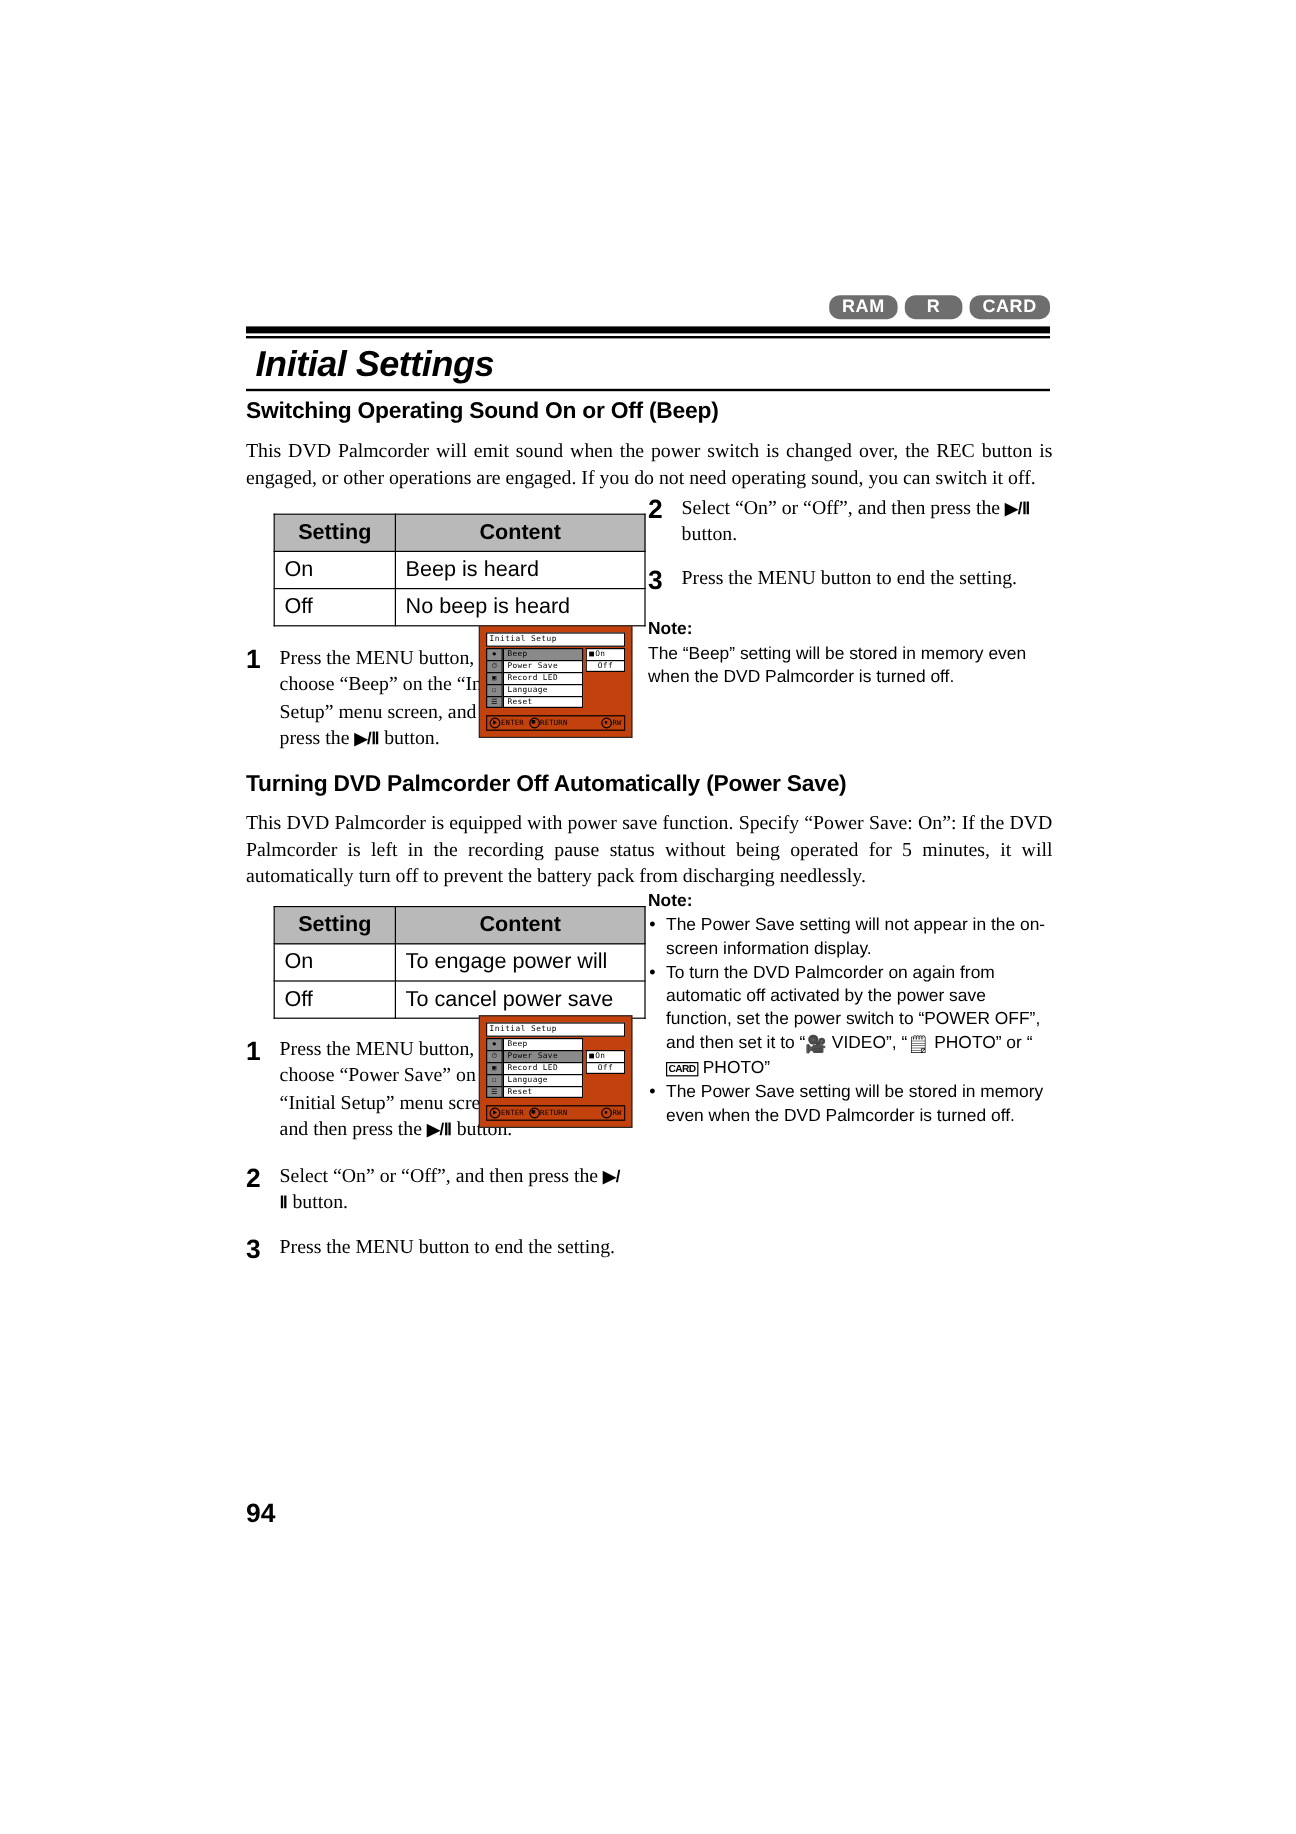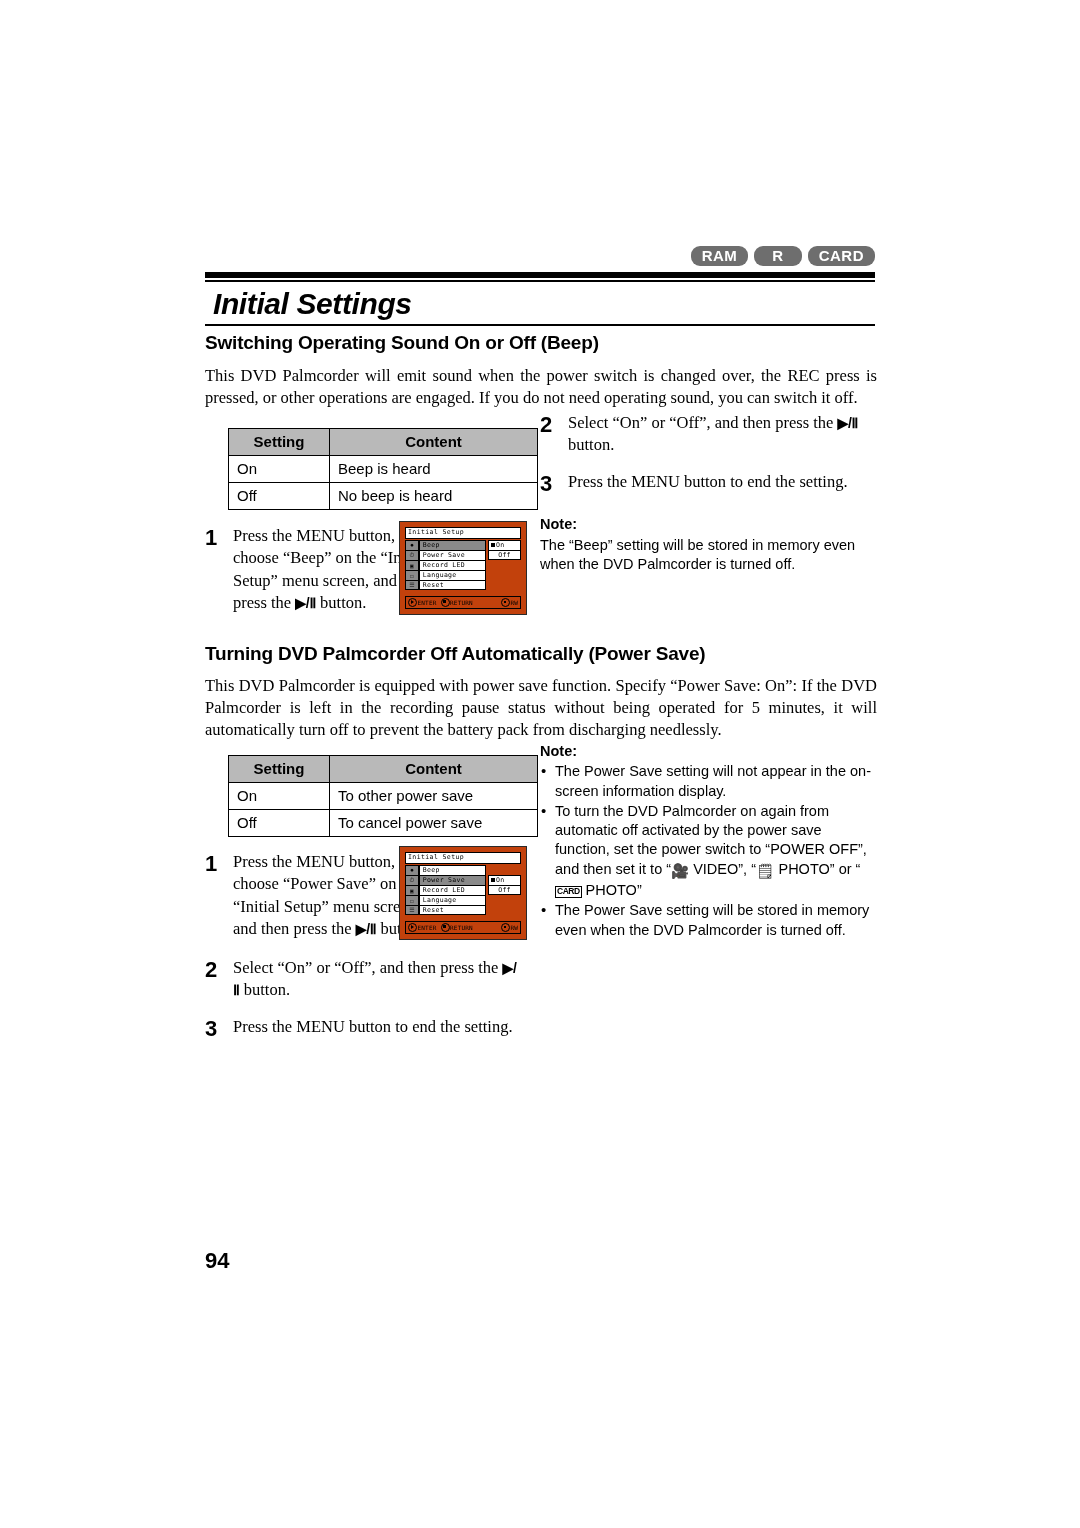--- a/index.html
+++ b/index.html
@@ -97,21 +97,21 @@
   
   .col-left  { position: absolute; left: 205px; width: 330px; }
   .col-right { position: absolute; left: 540px; width: 340px; }
 
   
   table.settings {
     border-collapse: collapse;
     width: 310px;
     margin-left: 23px;
     font-family: "Liberation Sans", sans-serif;
-    font-size: 15px;
+    font-size: 18px;
   }
   table.settings th,
   table.settings td {
     border: 1.5px solid #000;
     padding: 4px 8px 5px;
     text-align: left;
   }
   table.settings thead th {
     background: #b9b9b9;
     font-weight: 700;
@@ -307,21 +307,21 @@
 
   <div class="title-block">
     <div class="rule-thick"></div>
     <div class="rule-gap"></div>
     <div class="rule-mid"></div>
     <div class="chapter-title">Initial Settings</div>
     <div class="rule-thin"></div>
   </div>
 
   <div id="sec1-head" class="section-head">Switching Operating Sound On or Off (Beep)</div>
-  <div id="sec1-intro" class="intro">This DVD Palmcorder will emit sound when the power switch is changed over, the REC press is pressed, or other operations are engaged. If you do not need operating sound, you can switch it off.</div>
+  <div id="sec1-intro" class="intro">This DVD Palmcorder will emit sound when the power switch is changed over, the REC button is engaged, or other operations are engaged. If you do not need operating sound, you can switch it off.</div>
 
   <div class="col-left" style="top:428px;">
     <table class="settings">
       <thead>
         <tr>
           <th class="c-setting">Setting</th>
           <th>Content</th>
         </tr>
       </thead>
       <tbody>
@@ -398,21 +398,21 @@
     <table class="settings">
       <thead>
         <tr>
           <th class="c-setting">Setting</th>
           <th>Content</th>
         </tr>
       </thead>
       <tbody>
         <tr>
           <td>On</td>
-          <td>To other power save</td>
+          <td>To engage power will</td>
         </tr>
         <tr>
           <td>Off</td>
           <td>To cancel power save</td>
         </tr>
       </tbody>
     </table>
 
     <div class="step" style="margin-top:14px; width:200px;">
       <span class="num">1</span>

